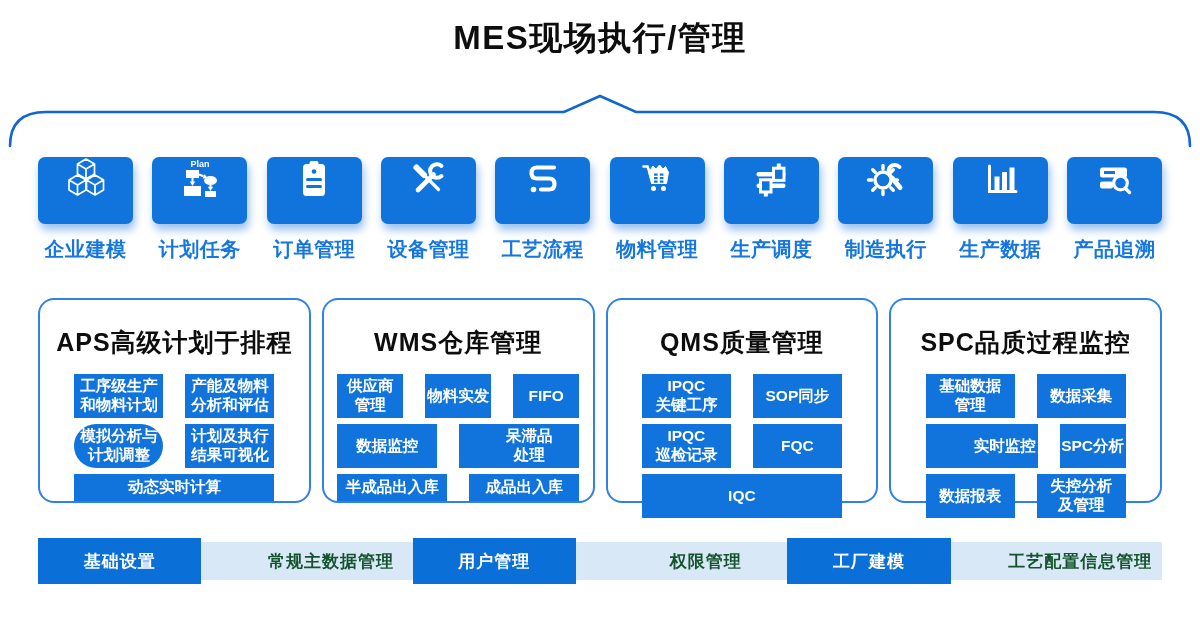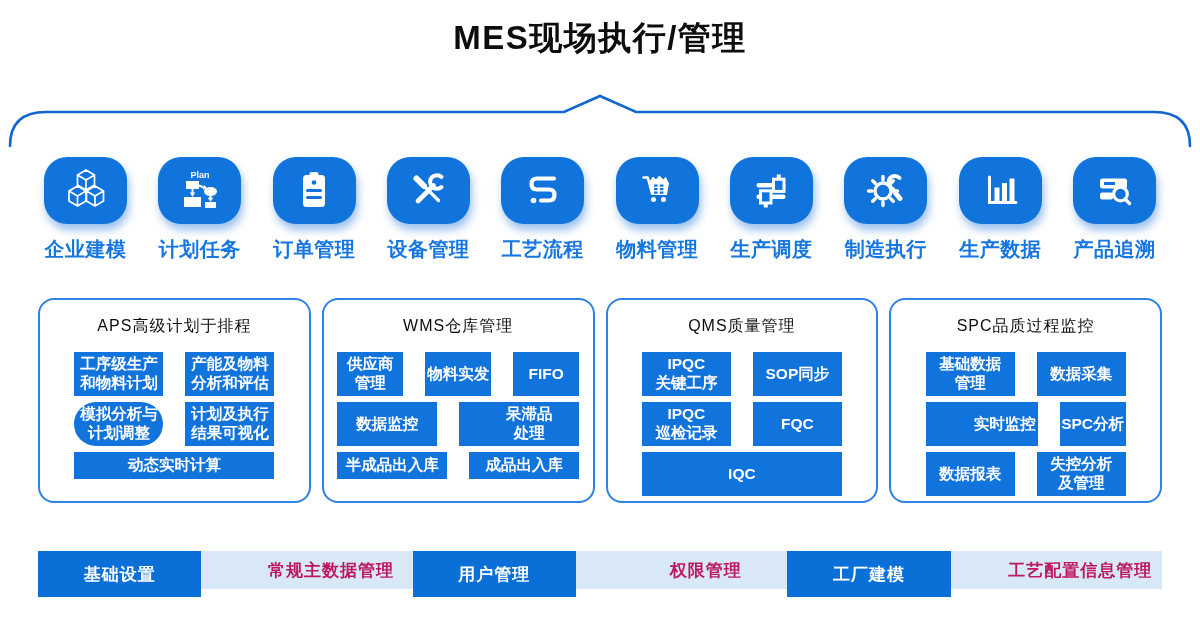--- a/index.html
+++ b/index.html
@@ -19,44 +19,44 @@
   .canvas{position:absolute;inset:0;}
   .title{
     position:absolute;top:16px;left:0;width:100%;margin:0;text-align:center;
     font-size:33px;font-weight:bold;color:#0d0d0d;letter-spacing:1.5px;
   }
   .brace{position:absolute;left:8px;top:92px;width:1184px;height:56px;}
   
   .modules{position:absolute;left:38px;top:157px;width:1124px;display:flex;justify-content:space-between;}
   .module{width:95px;display:flex;flex-direction:column;align-items:center;}
   .tile{
-    width:83px;height:67px;background:var(--tile-blue);border-radius:23px;
-    display:flex;align-items:center;justify-content:center;
+    width:95px;height:67px;background:var(--tile-blue);border-radius:7px;
+    display:flex;justify-content:center;
     box-shadow:2px 6px 9px rgba(32,115,216,0.45);
   }
   .tile svg{width:46px;height:46px;display:block;}
   .module-label{margin-top:12px;font-size:20px;font-weight:bold;color:var(--label-blue);white-space:nowrap;letter-spacing:0.5px;}
   
   .panels{position:absolute;left:38px;top:298px;width:1124px;display:flex;gap:11px;}
   .panel{flex:1;height:205px;border:2px solid var(--panel-border);border-radius:16px;background:#fff;box-sizing:border-box;}
-  .panel-title{margin-top:16px;text-align:center;font-size:16px;font-weight:normal;color:#0d0d0d;letter-spacing:1px;}
+  .panel-title{margin-top:26px;text-align:center;font-size:25px;font-weight:bold;color:#0d0d0d;letter-spacing:1px;}
   .panel-body{margin:15px auto 0;width:200px;}
   .panel-body.cols3{width:242px;}
   .prow{display:flex;gap:22px;margin-bottom:6px;}
   .cell{
     flex:1;background:var(--cell-blue);color:#ffffff;font-weight:bold;font-size:15.5px;
     line-height:1.22;display:flex;align-items:center;justify-content:center;text-align:center;
     white-space:pre-line;min-height:44px;
   }
   .prow.slim .cell{min-height:27px;}
   
-  .footer{position:absolute;left:38px;top:551px;width:1124px;height:46px;display:flex;align-items:flex-start;}
+  .footer{position:absolute;left:38px;top:538px;width:1124px;height:46px;display:flex;align-items:center;}
   .fseg{flex:1;height:38px;display:flex;align-items:center;justify-content:center;font-size:17px;font-weight:bold;letter-spacing:1px;}
   .fseg.dark{height:46px;background:var(--footer-dark);color:#ffffff;}
-  .fseg.light{background:var(--footer-light);color:#be185d;padding-left:48px;}
+  .fseg.light{background:var(--footer-light);color:#14532d;padding-left:48px;}
 </style>
 </head>
 <body>
 
 <div class="canvas">
   <h1 class="title">MES现场执行/管理</h1>
 
   <svg class="brace" viewBox="0 0 1184 56">
     <path d="M2,54 Q2,20 38,20 L556,20 L592,4 L628,20 L1146,20 Q1182,20 1182,54" fill="none" stroke-width="2.6" stroke-linecap="round" style="stroke:var(--brace-blue,#1166cf)"></path>
   </svg>

